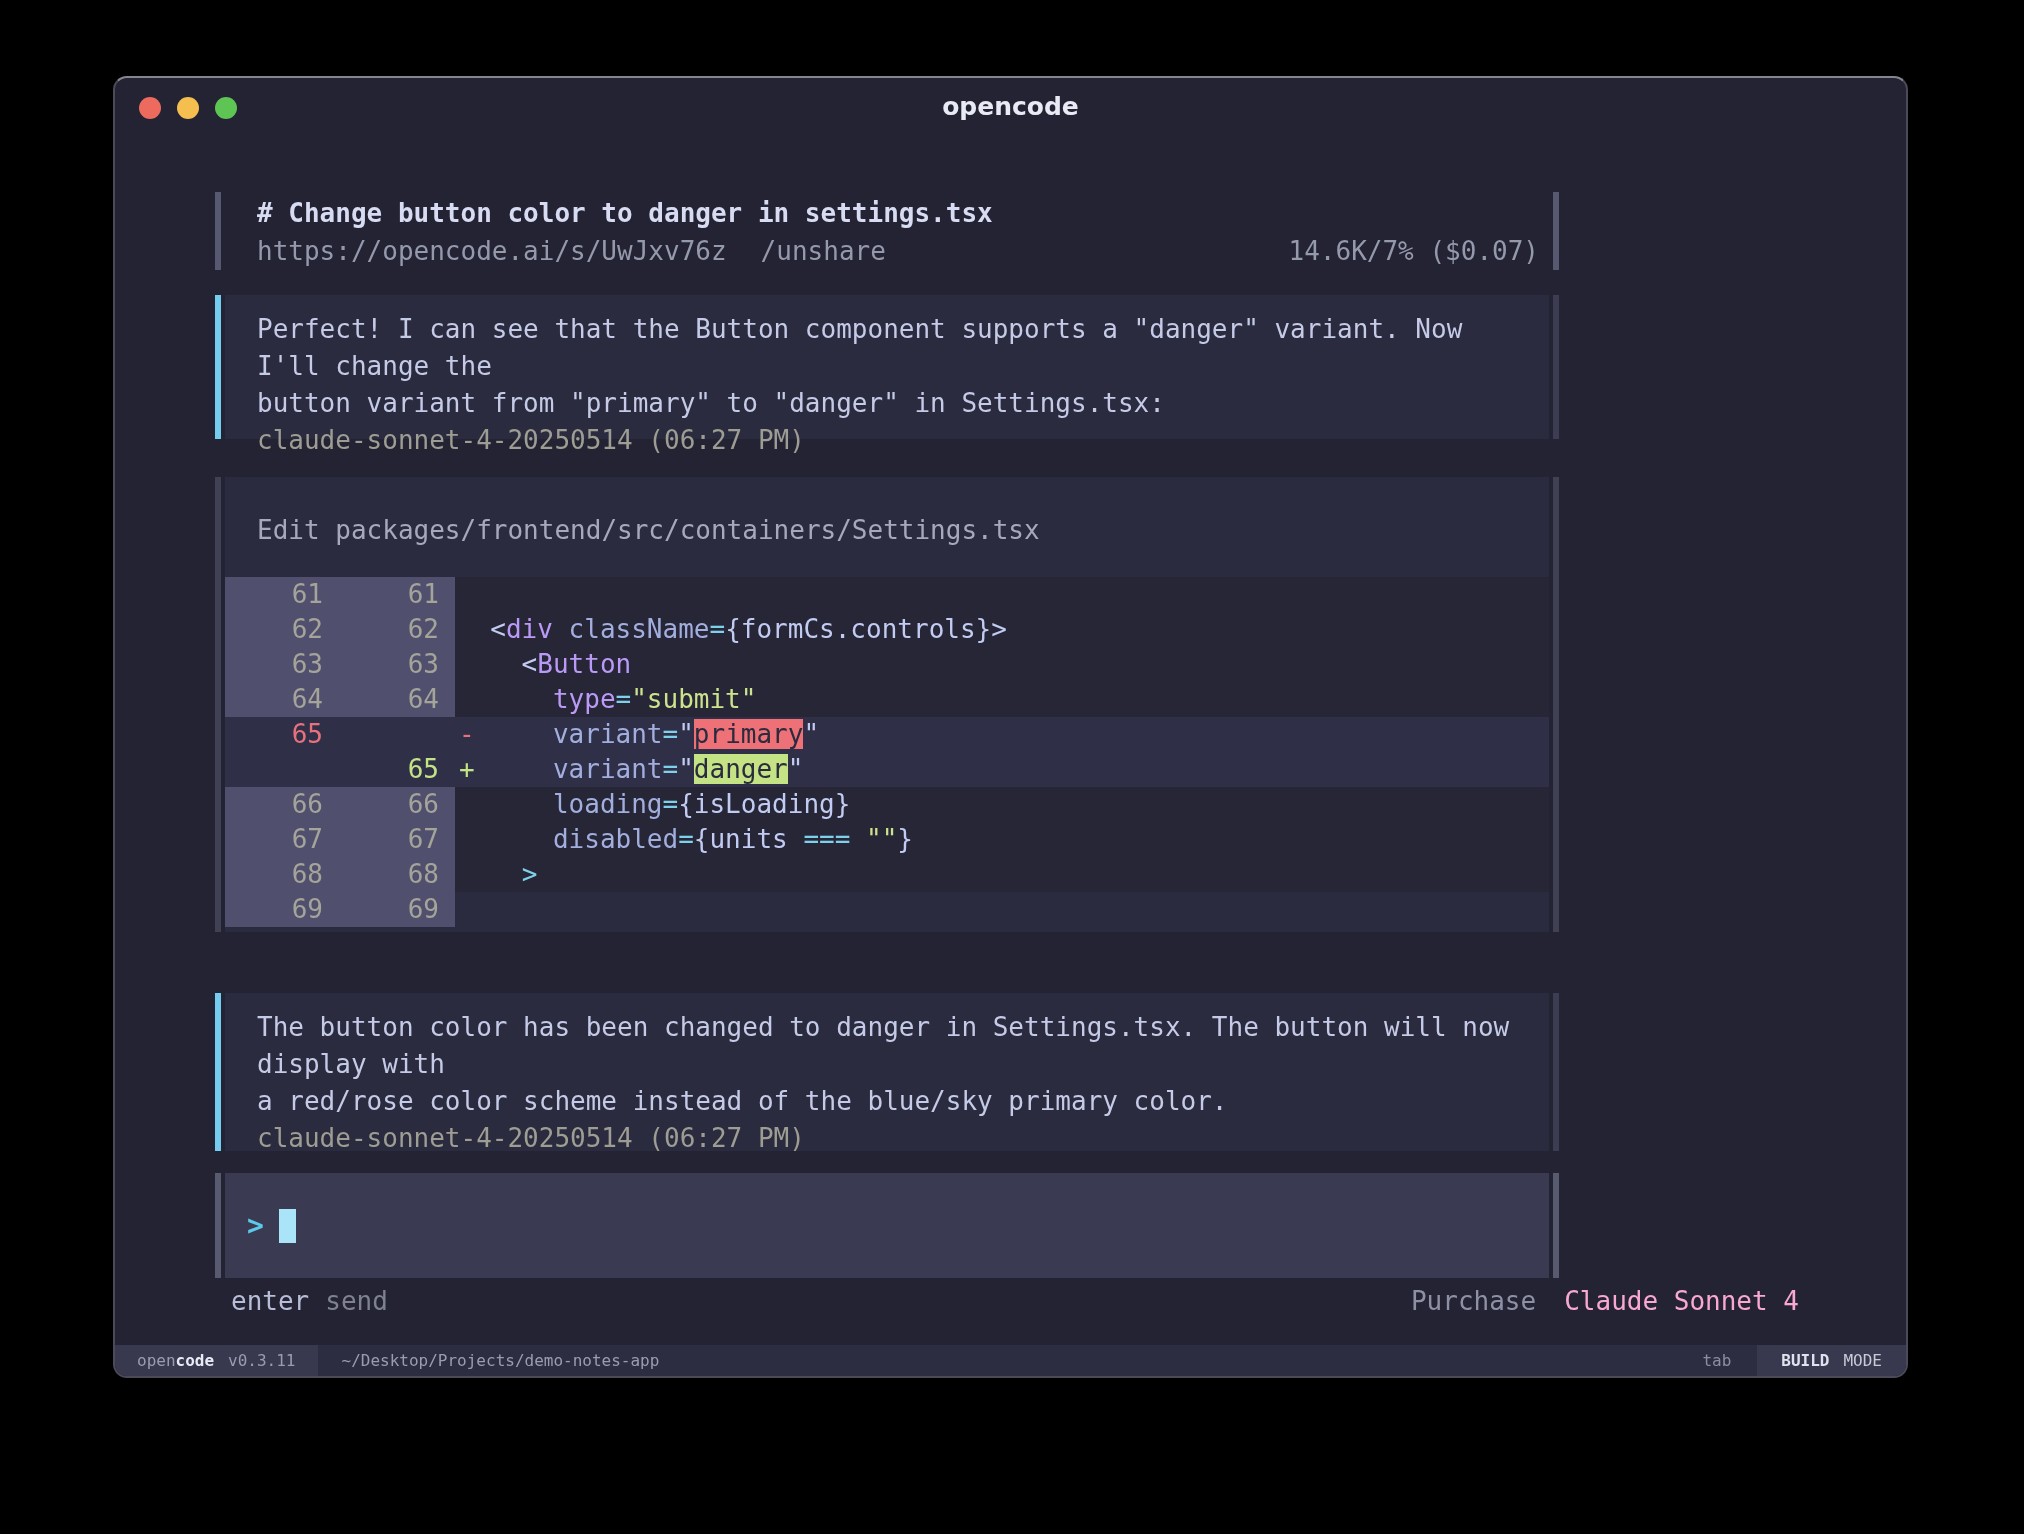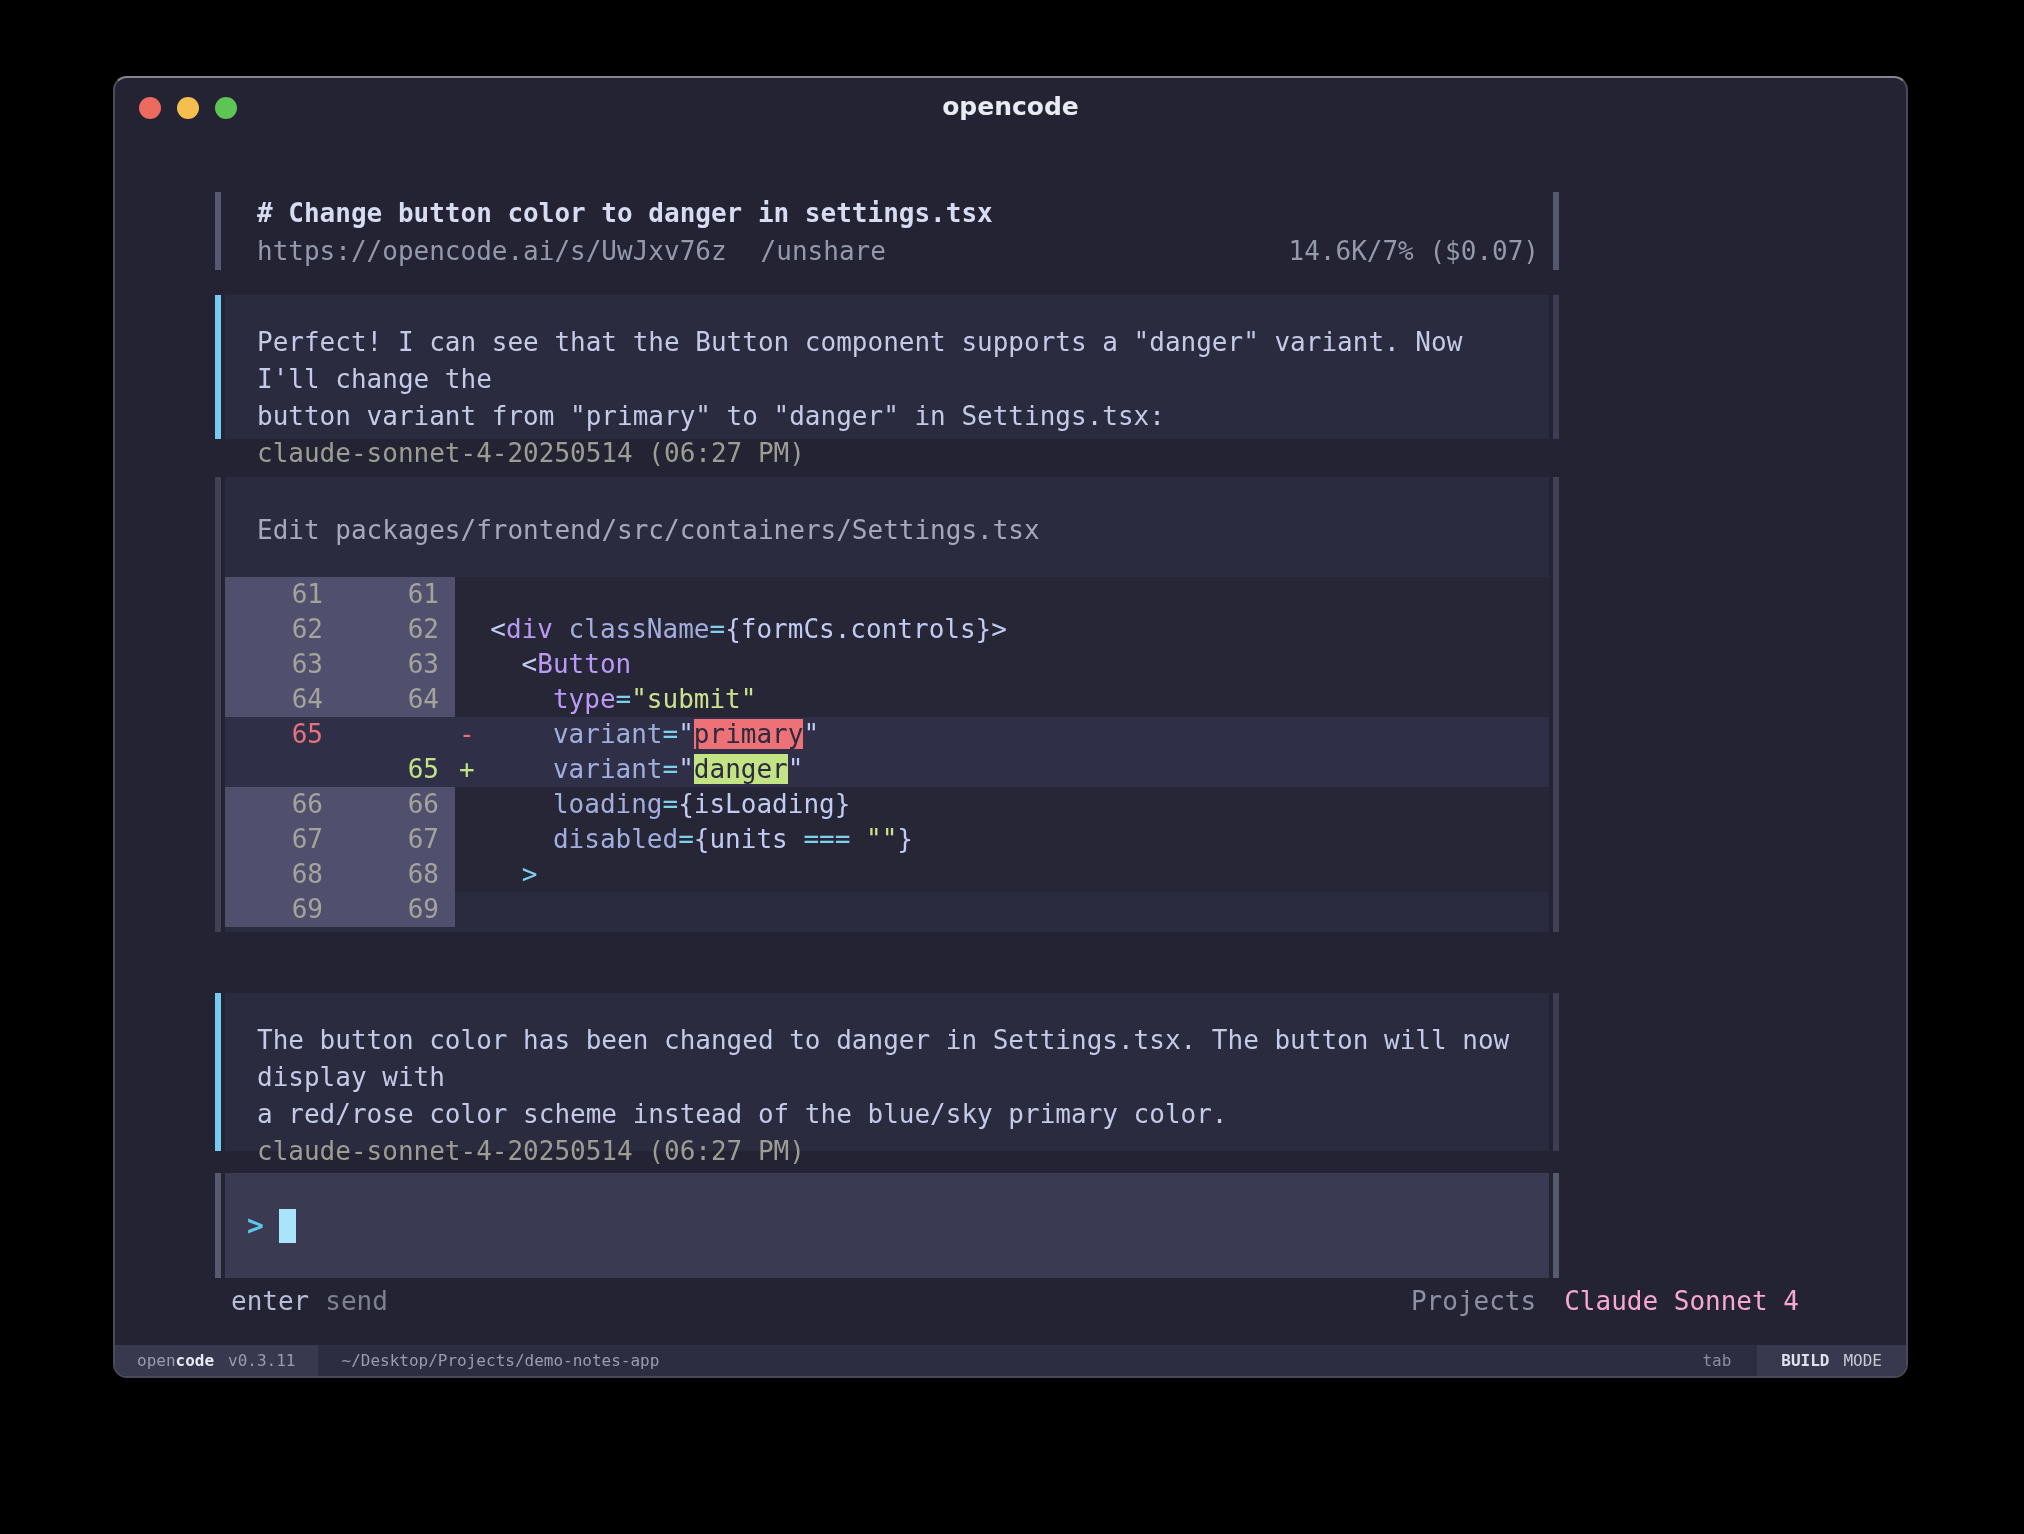--- a/index.html
+++ b/index.html
@@ -27,21 +27,21 @@
   .hdr-title{padding:2px 10px 0 32px;font-size:26px;font-weight:bold;color:#d8dcf2;line-height:38px;white-space:pre;}
   .hdr-sub{display:flex;justify-content:space-between;padding:2px 10px 0 32px;
            font-size:26px;line-height:34px;color:#9599ac;}
   .hdr-share{margin-left:34px;}
   
   .msg .b-c{background:#2b2b3f;padding:16px 20px 0 32px;box-sizing:border-box;}
   .msg .b-edge.left{background:#74cdf0;}
   .msg .b-edge.right{background:#3c3c52;}
   .msg1{top:217px;height:144px;}
   .msg2{top:915px;height:158px;}
-  .msg-text{font-size:26px;line-height:37px;color:#c5cae7;white-space:pre-line;margin-top:13px;}
+  .msg-text{font-size:26px;line-height:37px;color:#c5cae7;white-space:pre-line;}
   .msg-meta{font-size:26px;line-height:37px;color:#9d9d93;}
   
   .edit{top:399px;height:455px;}
   .edit .b-edge{background:#414156;}
   .edit .b-c{background:#2b2b3f;padding:0;box-sizing:border-box;}
   .edit-head{padding:36px 10px 30px 32px;font-size:26px;color:#a6a9bc;line-height:34px;white-space:pre;}
   .drow{display:flex;height:35px;line-height:35px;font-size:26px;}
   .on,.nn{flex:0 0 115px;width:115px;box-sizing:border-box;text-align:right;
           background:#50506e;color:#a4a49a;}
   .on{padding-right:17px;} .nn{padding-right:16px;}
@@ -205,21 +205,21 @@
       </div>
       <div class="b-gap"></div>
       <div class="b-edge"></div>
     </div>
 
     <div class="footrow">
       <span>
         <span class="hint-key">enter</span><span class="hint-act">send</span>
       </span>
       <span>
-        <span class="prov">Projects</span><span class="model">Claude Sonnet 4</span>
+        <span class="prov">Purchase</span><span class="model">Claude Sonnet 4</span>
       </span>
     </div>
 
     <div class="statusbar">
       <div class="chip chip-left"><span class="sb-app">open</span><span class="sb-app-b">code</span><span class="sb-ver">v0.3.11</span></div>
       <div class="sb-path">~/Desktop/Projects/demo-notes-app</div>
       <div class="sb-spacer"></div>
       <div class="sb-tab">tab</div>
       <div class="chip chip-right"><span class="sb-mode-b">BUILD</span><span class="sb-mode">MODE</span></div>
     </div>

